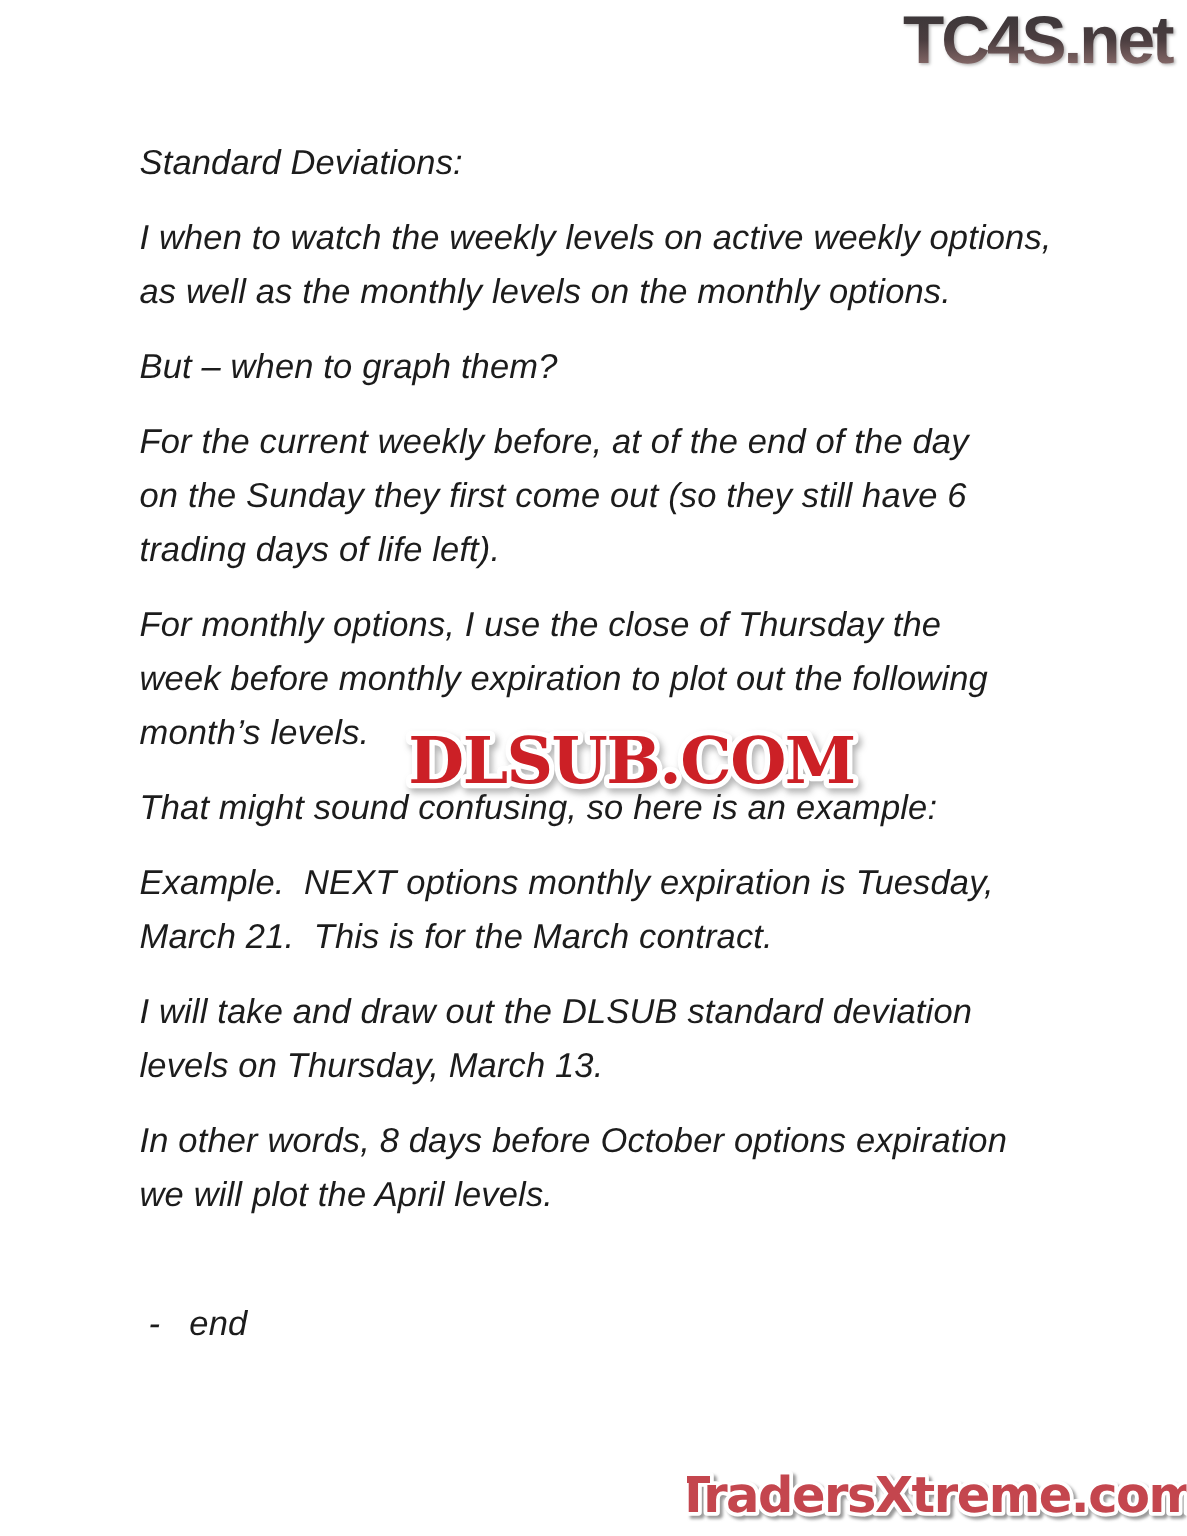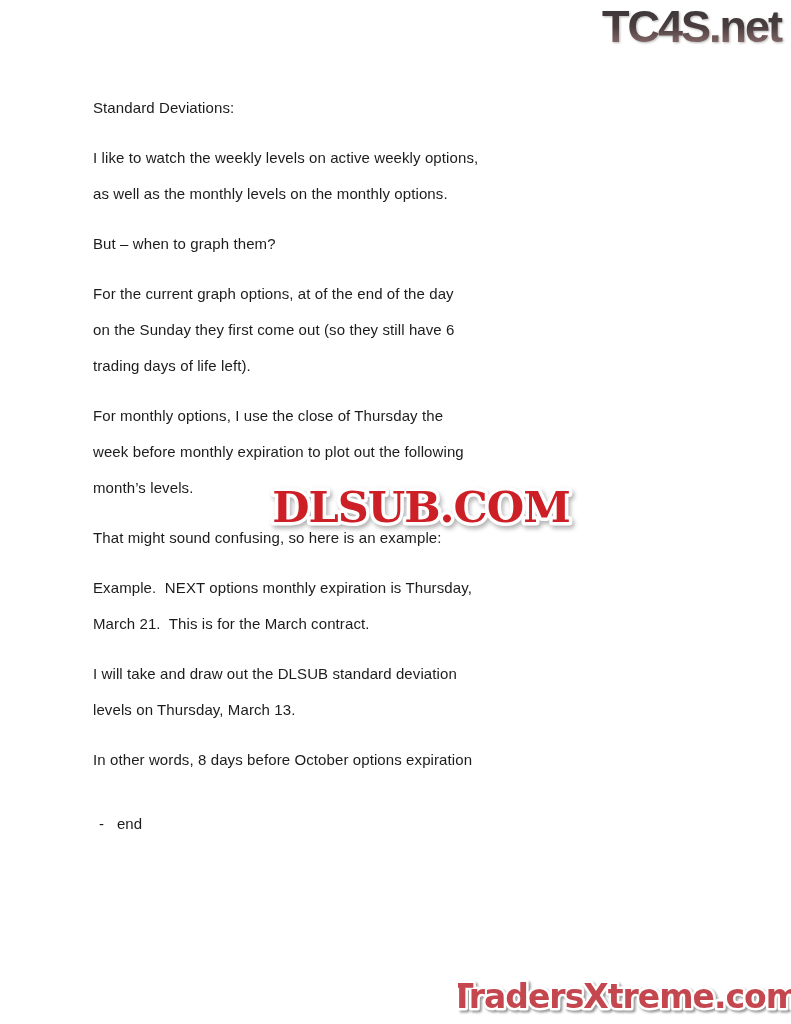--- a/index.html
+++ b/index.html
@@ -16,25 +16,26 @@
   }
   .content {
     position: absolute;
     left: 93px; top: 90px; width: 670px;
     color: #1c1c1c;
   }
   .para { margin: 0 0 14px 0; }
   .line {
     height: 36px;
     line-height: 36px;
-    font-size: 15px;
+    font-size: 23px;
     white-space: pre;
     letter-spacing: 0.1px;
+    font-style: italic;
   }
-  .end-line { margin-top: 28px; padding-left: 6px; }
+  .end-line { margin-top: 50px; padding-left: 6px; }
 
   .logo-top {
     position: absolute; top: 0; right: 6px;
     filter: drop-shadow(1px 1px 1px rgba(40,40,40,0.35));
   }
   .watermark-center {
     position: absolute; left: 246px; top: 478px;
     filter: drop-shadow(2px 3px 2px rgba(90,90,90,0.45));
     margin-left: 20px;
   }
@@ -60,49 +61,50 @@
       </defs>
       <text x="226" y="42" text-anchor="end" font-family="'Liberation Sans', sans-serif" font-weight="bold" font-size="45" letter-spacing="-2" fill="url(#tc4s-grad)">TC4S.net</text>
     </svg>
   </div>
 
   <div class="content">
       <div class="para">
         <div class="line">Standard Deviations:</div>
       </div>
       <div class="para">
-        <div class="line">I like to watch the weekly levels on active weekly options,</div>
+        <div class="line">I when to watch the weekly levels on active weekly options,</div>
         <div class="line">as well as the monthly levels on the monthly options.</div>
       </div>
       <div class="para">
         <div class="line">But – when to graph them?</div>
       </div>
       <div class="para">
-        <div class="line">For the current graph options, at of the end of the day</div>
+        <div class="line">For the current weekly before, at of the end of the day</div>
         <div class="line">on the Sunday they first come out (so they still have 6</div>
         <div class="line">trading days of life left).</div>
       </div>
       <div class="para">
         <div class="line">For monthly options, I use the close of Thursday the</div>
         <div class="line">week before monthly expiration to plot out the following</div>
         <div class="line">month’s levels.</div>
       </div>
       <div class="para">
         <div class="line">That might sound confusing, so here is an example:</div>
       </div>
       <div class="para">
-        <div class="line">Example.  NEXT options monthly expiration is Thursday,</div>
+        <div class="line">Example.  NEXT options monthly expiration is Tuesday,</div>
         <div class="line">March 21.  This is for the March contract.</div>
       </div>
       <div class="para">
         <div class="line">I will take and draw out the DLSUB standard deviation</div>
         <div class="line">levels on Thursday, March 13.</div>
       </div>
       <div class="para">
         <div class="line">In other words, 8 days before October options expiration</div>
+        <div class="line">we will plot the April levels.</div>
       </div>
       <div class="para end-line">
         <div class="line">-   end</div>
       </div>
     </div>
 
   <div class="watermark-center">
     <svg width="310" height="60" viewBox="0 0 310 60">
       <text x="155" y="44" text-anchor="middle" font-family="'DejaVu Serif', serif" font-weight="bold" font-size="43" letter-spacing="-1" stroke-width="7" paint-order="stroke" stroke-linejoin="round" stroke="#ffffff" fill="#cc2026">DLSUB.COM</text>
     </svg>

